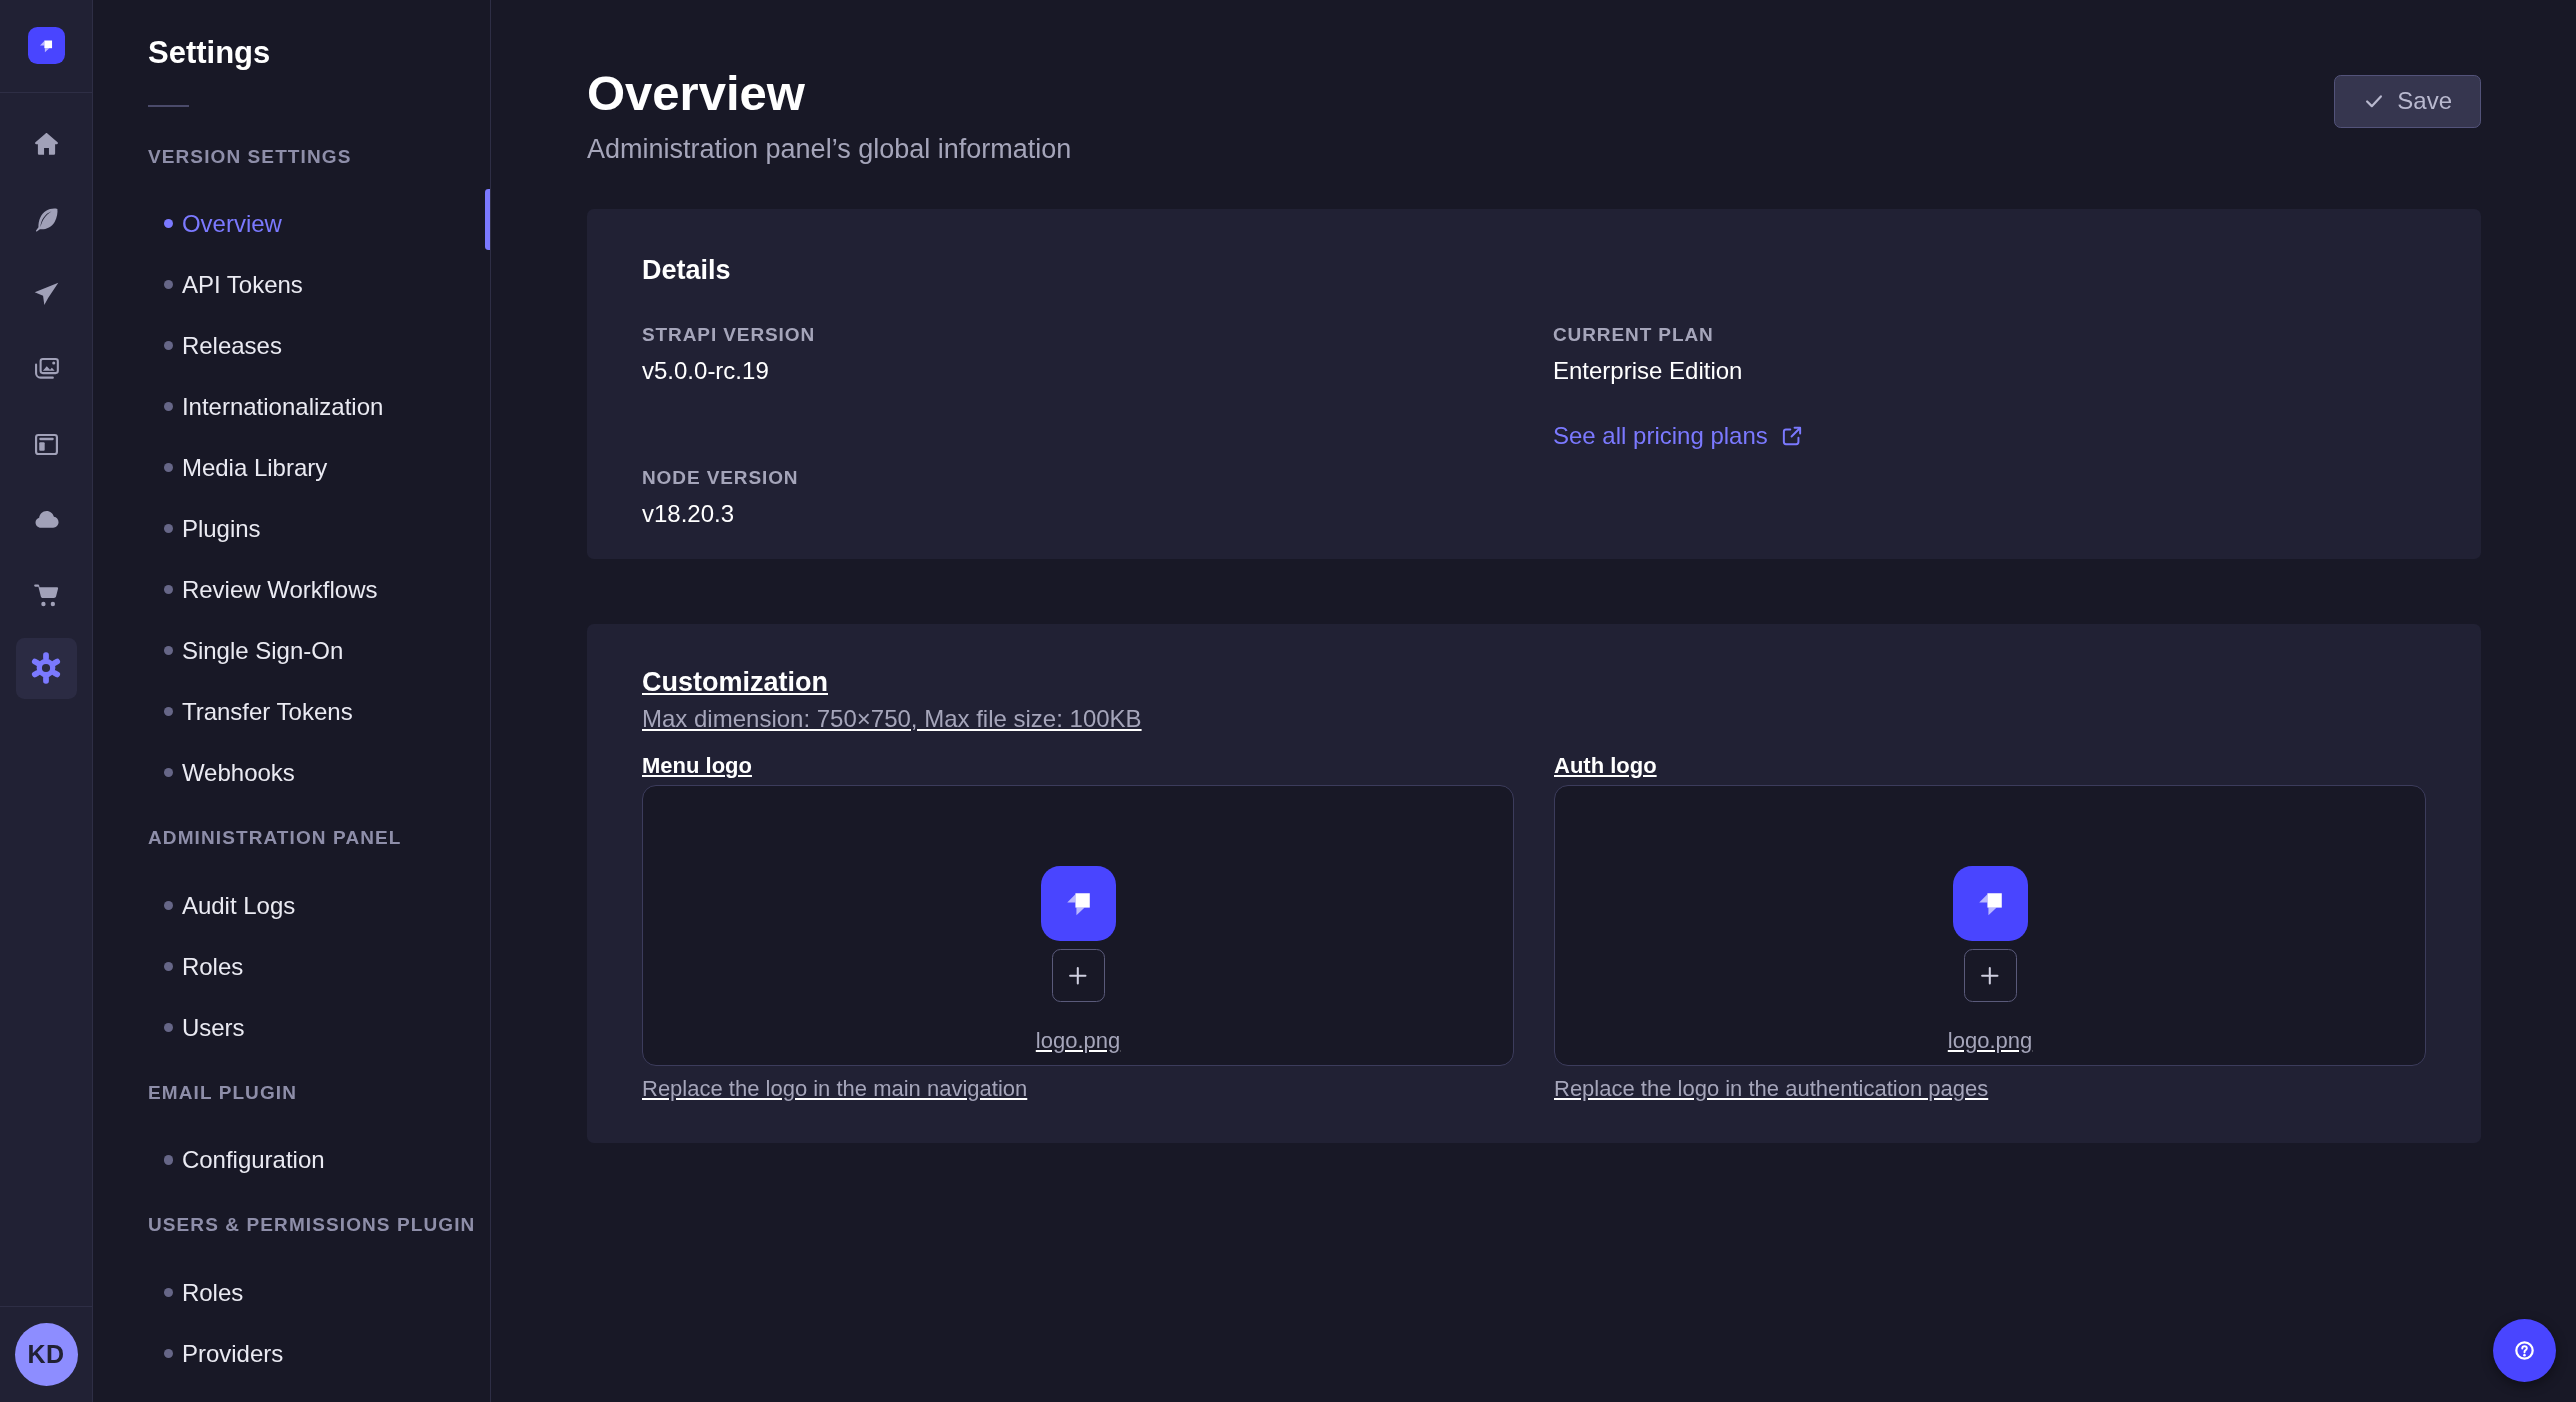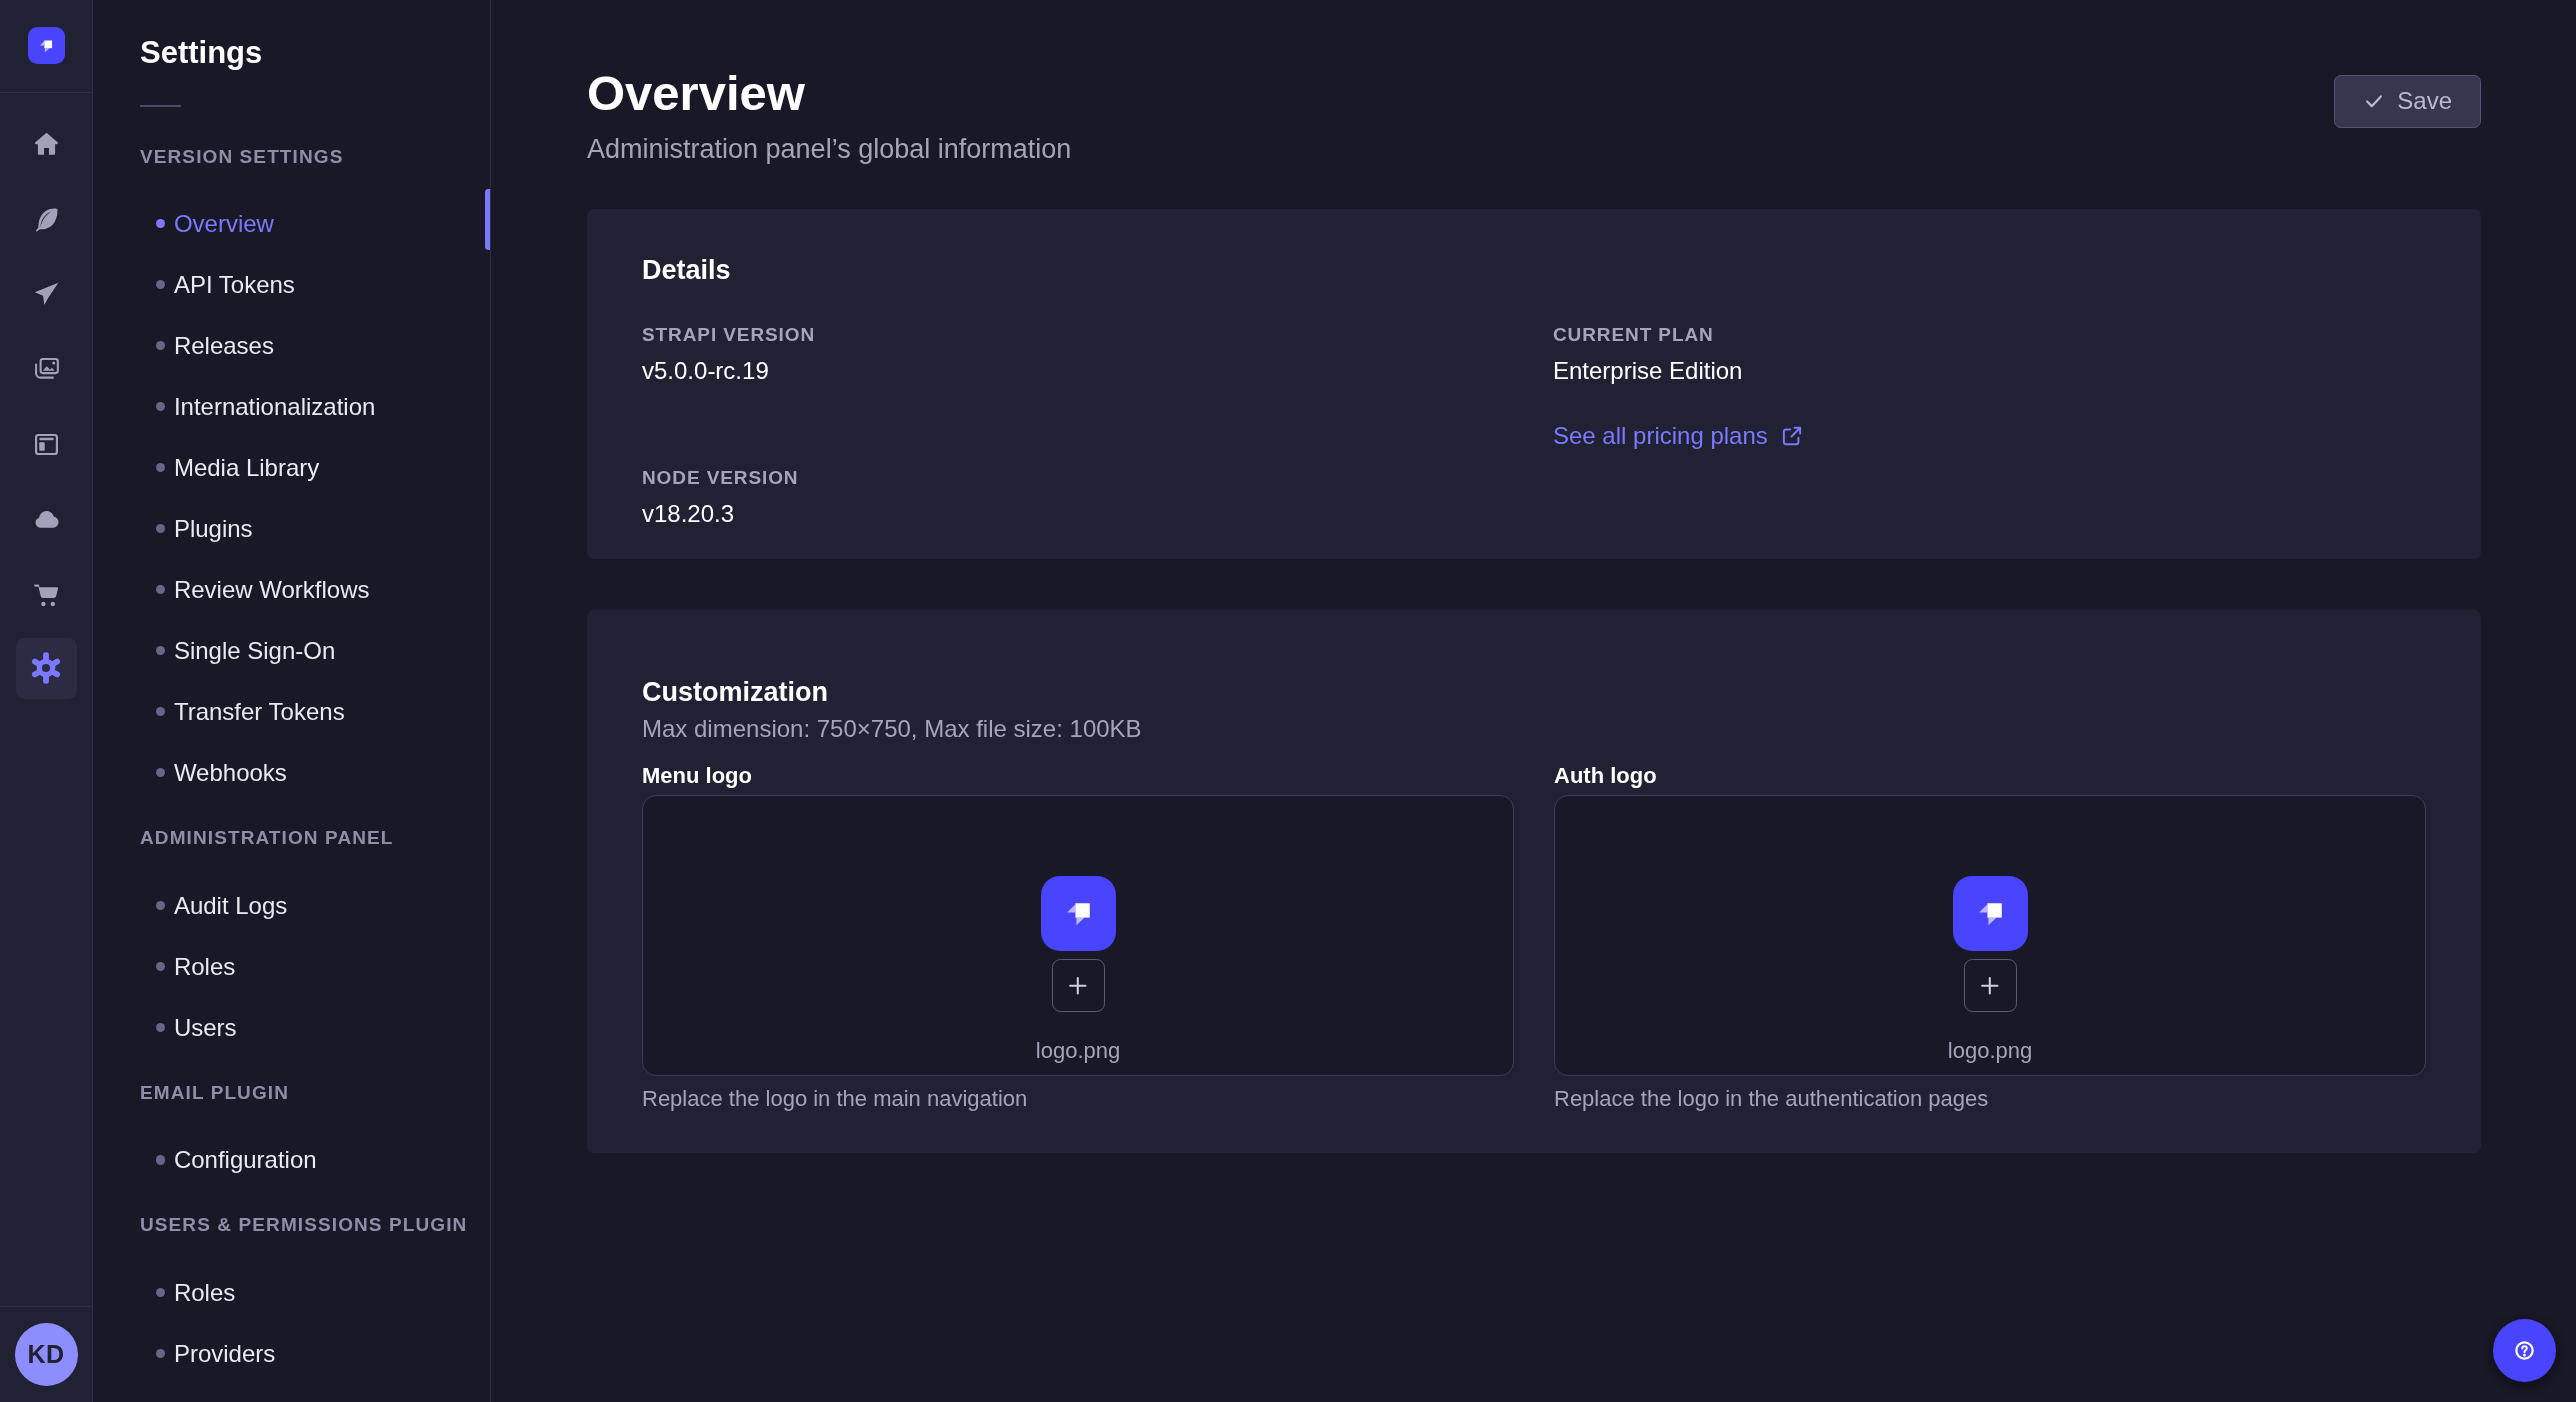--- a/index.html
+++ b/index.html
@@ -40,21 +40,21 @@
   .avatar {
     width:63px; height:63px; border-radius:50%; background:#8d8dff;
     color:#212134; font-size:25px; font-weight:700;
     display:flex; align-items:center; justify-content:center; cursor:pointer;
     letter-spacing:0.4px;
   }
 
   
   .subnav {
     position:absolute; left:94px; top:0; bottom:0; width:397px;
-    background:#181826; border-right:0.9px solid #2e2e45; overflow:hidden;
+    background:#181826; border-right:0.9px solid #2e2e45; overflow:hidden;padding-left:8px;
   }
   .subnav-title { margin:34px 0 0 46px; font-size:31px; font-weight:700; color:#ffffff; line-height:37px; }
   .subnav-title-divider { width:41px; height:1.7px; background:#4a4a6a; margin:34px 0 0 46px; }
   .section-header {
     margin:39px 0 0 46px; font-size:19px; font-weight:700; letter-spacing:1.1px;
     color:#8e8ea9; line-height:22px;
   }
   .section-header.next { margin-top:24px; }
   .subnav ul { list-style:none; margin-top:25.6px; }
   .item {
@@ -86,21 +86,21 @@
   }
   .card-1 { margin-top:44px; padding:44px 55px 31px 55px; }
   .card-title { font-size:27px; font-weight:600; line-height:34px; color:#ffffff; }
 
   .d-grid { display:grid; grid-template-columns:911px 1fr; row-gap:17px; margin-top:37px; }
   .f-label { font-size:19px; font-weight:700; letter-spacing:0.9px; color:#a5a5ba; line-height:22px; }
   .f-value { margin-top:10.2px; font-size:24px; line-height:29px; color:#ffffff; }
   .link-row { margin-top:36px; display:flex; align-items:center; gap:12px; cursor:pointer; width:max-content; }
   .link-row span { font-size:24px; line-height:29px; color:#7b79ff; }
 
-  .card-2 { margin-top:51px; padding:65px 55px 41px 55px; }
+  .card-2 { margin-top:65px; padding:41px 55px 41px 55px;text-decoration:underline; }
   .card-sub { margin-top:3.4px; font-size:24px; line-height:31px; color:#a5a5ba; }
   .logo-grid { display:grid; grid-template-columns:1fr 1fr; column-gap:40px; margin-top:20.4px; }
   .logo-label { font-size:22px; font-weight:600; line-height:24px; color:#ffffff; }
   .upload-box {
     margin-top:6.8px; height:281px; border:0.9px solid #3c3c5c; border-radius:14px;
     background:#181826; display:flex; flex-direction:column; align-items:center;
     padding-top:80px; cursor:pointer;
   }
   .logo-tile {
     width:75px; height:75px; border-radius:19px; background:#4945ff;

